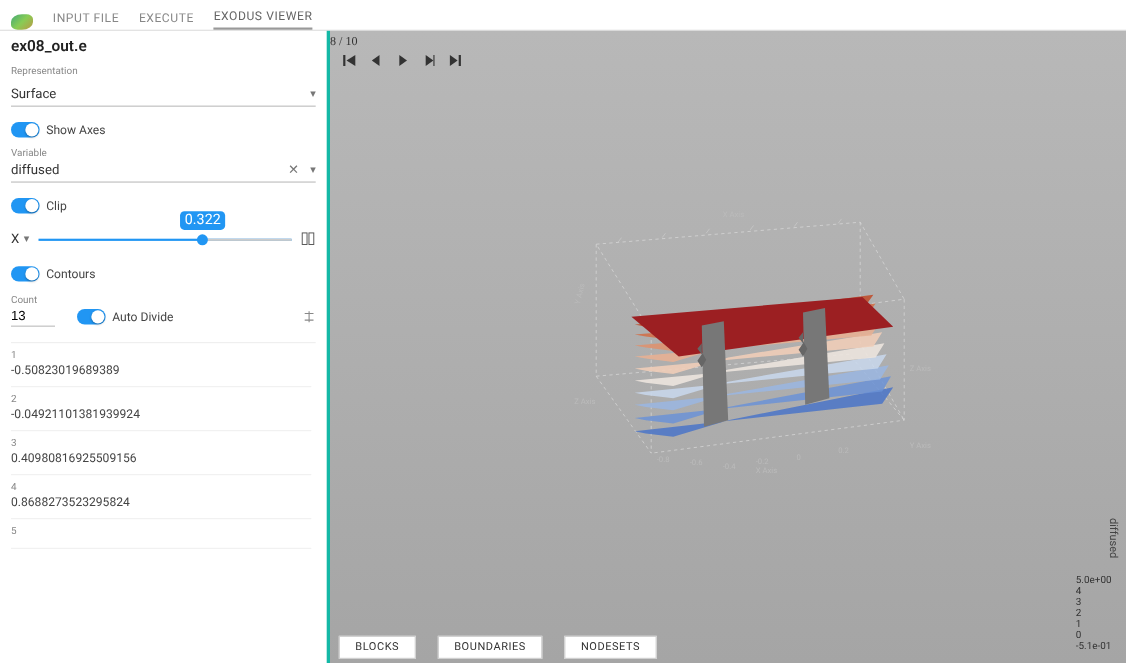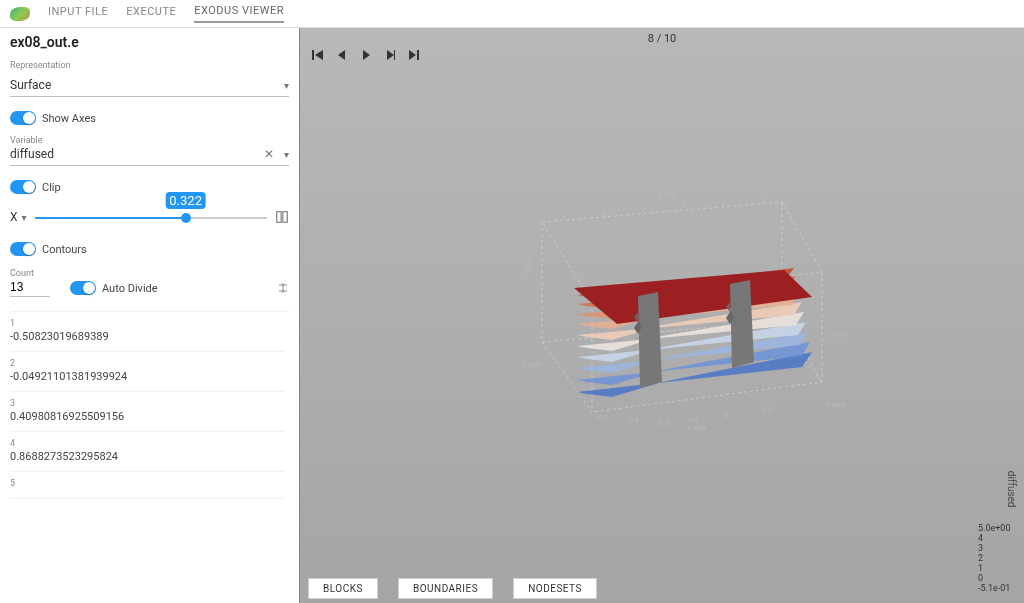--- a/index.html
+++ b/index.html
@@ -1,23 +1,23 @@
 <!DOCTYPE html>
 <html><head>
 <meta charset="utf-8">
 <style>
   * { box-sizing: border-box; margin: 0; padding: 0; }
   html, body { width: 1024px; height: 603px; font-family: -apple-system, BlinkMacSystemFont, "Segoe UI", Roboto, sans-serif; font-size: 12px; color: #333; background: #fff; overflow: hidden; }
   .app { display: flex; flex-direction: column; width: 100%; height: 100%; }
-  .topbar { height: 28px; display: flex; align-items: center; padding: 0 10px; border-bottom: 1px solid #ddd; gap: 18px; font-size: 11px; letter-spacing: 0.5px; color: #888; }
+  .topbar { height: 28px; display: flex; align-items: flex-end; padding: 0 10px; border-bottom: 1px solid #ddd; gap: 18px; font-size: 11px; letter-spacing: 0.5px; color: #888; }
   .logo { width: 20px; height: 14px; background: linear-gradient(135deg,#4a7 0%,#8c5 50%,#b94 100%); border-radius: 50% 30%; }
   .tab { cursor: pointer; padding-bottom: 4px; }
   .tab.active { color: #666; border-bottom: 2px solid #999; }
   .main { flex: 1; display: flex; min-height: 0; }
-  .sidebar { width: 300px; border-right: 1px solid #14b8a6; padding: 6px 10px 10px 10px; display: flex; flex-direction: column; gap: 6px; overflow: hidden; }
+  .sidebar { width: 300px; border-right: 3px solid #14b8a6; padding: 6px 10px 10px 10px; display: flex; flex-direction: column; gap: 6px; overflow: hidden; }
   .field-label { font-size: 9px; color: #888; margin-top: 4px; }
   .field-value { font-size: 12px; color: #333; border-bottom: 1px solid #bbb; padding: 2px 0 4px 0; display: flex; justify-content: space-between; align-items: center; }
   .chev { font-size: 10px; color: #777; }
   .row { display: flex; align-items: center; gap: 6px; margin-top: 8px; }
   .toggle { width: 26px; height: 14px; border-radius: 7px; background: #2196f3; position: relative; flex-shrink: 0; cursor: pointer; }
   .toggle::after { content:""; position:absolute; right:1px; top:1px; width:12px; height:12px; background:#fff; border-radius:50%; box-shadow:0 1px 2px rgba(0,0,0,.3); }
   .toggle-label { font-size: 11px; color: #444; }
   .var-row .field-value { display:flex; align-items:center; }
   .var-clear { margin-left:auto; margin-right:10px; color:#777; font-size:12px; }
   .clip-body { margin-top: 8px; }
@@ -35,21 +35,21 @@
   .auto-div { display:flex; align-items:center; gap:6px; margin-bottom:2px; }
   .slider-icon svg { width:12px; height:12px; stroke:#888; fill:none; margin-left:auto; }
   .contours-list { margin-top:8px; flex:1; overflow:hidden; position:relative; border-top:1px solid #eee; }
   .clist-inner { position:absolute; inset:0; overflow-y:scroll; padding-right:4px; }
   .clist-inner::-webkit-scrollbar { width:10px; }
   .clist-inner::-webkit-scrollbar-thumb { background:#bbb; border-radius:5px; }
   .citem { padding:6px 0 8px 0; border-bottom:1px solid #f0f0f0; }
   .cidx { font-size:9px; color:#888; }
   .cval { font-size:11px; color:#444; margin-top:2px; }
   .viewport { flex:1; position:relative; background:linear-gradient(#b8b8b8,#a5a5a5); }
-  .play-header { position:absolute; top:4px; left:0; right:0; text-align:center; font-size:11px; color:#333; }
+  .play-header { position:absolute; top:4px; left:0; right:0; font-size:11px; color:#333;font-family:Liberation Serif, serif; }
   .play-ctrls { position:absolute; top:20px; left:0; right:0; display:flex; justify-content:flex-start; padding-left:10px; gap:8px; }
   .pbtn { width:16px; height:14px; cursor:pointer; display:flex; align-items:center; justify-content:center; }
   .pbtn svg { width:14px; height:14px; fill:#333; }
   .scene { position:absolute; left:50%; top:50%; transform:translate(-50%,-55%); width:400px; height:280px; }
   .bottom-tabs { position:absolute; bottom:0; left:0; display:flex; gap:20px; padding:4px 8px; }
   .btab { background:#fff; border:1px solid #ccc; padding:4px 14px; font-size:10px; letter-spacing:.5px; cursor:pointer; }
   .colorbar { position:absolute; right:14px; bottom:10px; width:36px; height:200px; display:flex; }
   .cbar { width:12px; height:100%; background:linear-gradient(to bottom,#a02020 0%,#d96b4a 18%,#f0c0a8 38%,#f8f4f0 55%,#c8d8ec 72%,#7aa6d8 88%,#3060b8 100%); }
   .cbar-ticks { display:flex; flex-direction:column; justify-content:flex-end; font-size:9px; color:#333; padding-left:4px; height:100%; }
   .cbar-label { position:absolute; right:-2px; bottom:80px; transform:rotate(90deg); transform-origin:right center; font-size:10px; color:#444; white-space:nowrap; }

